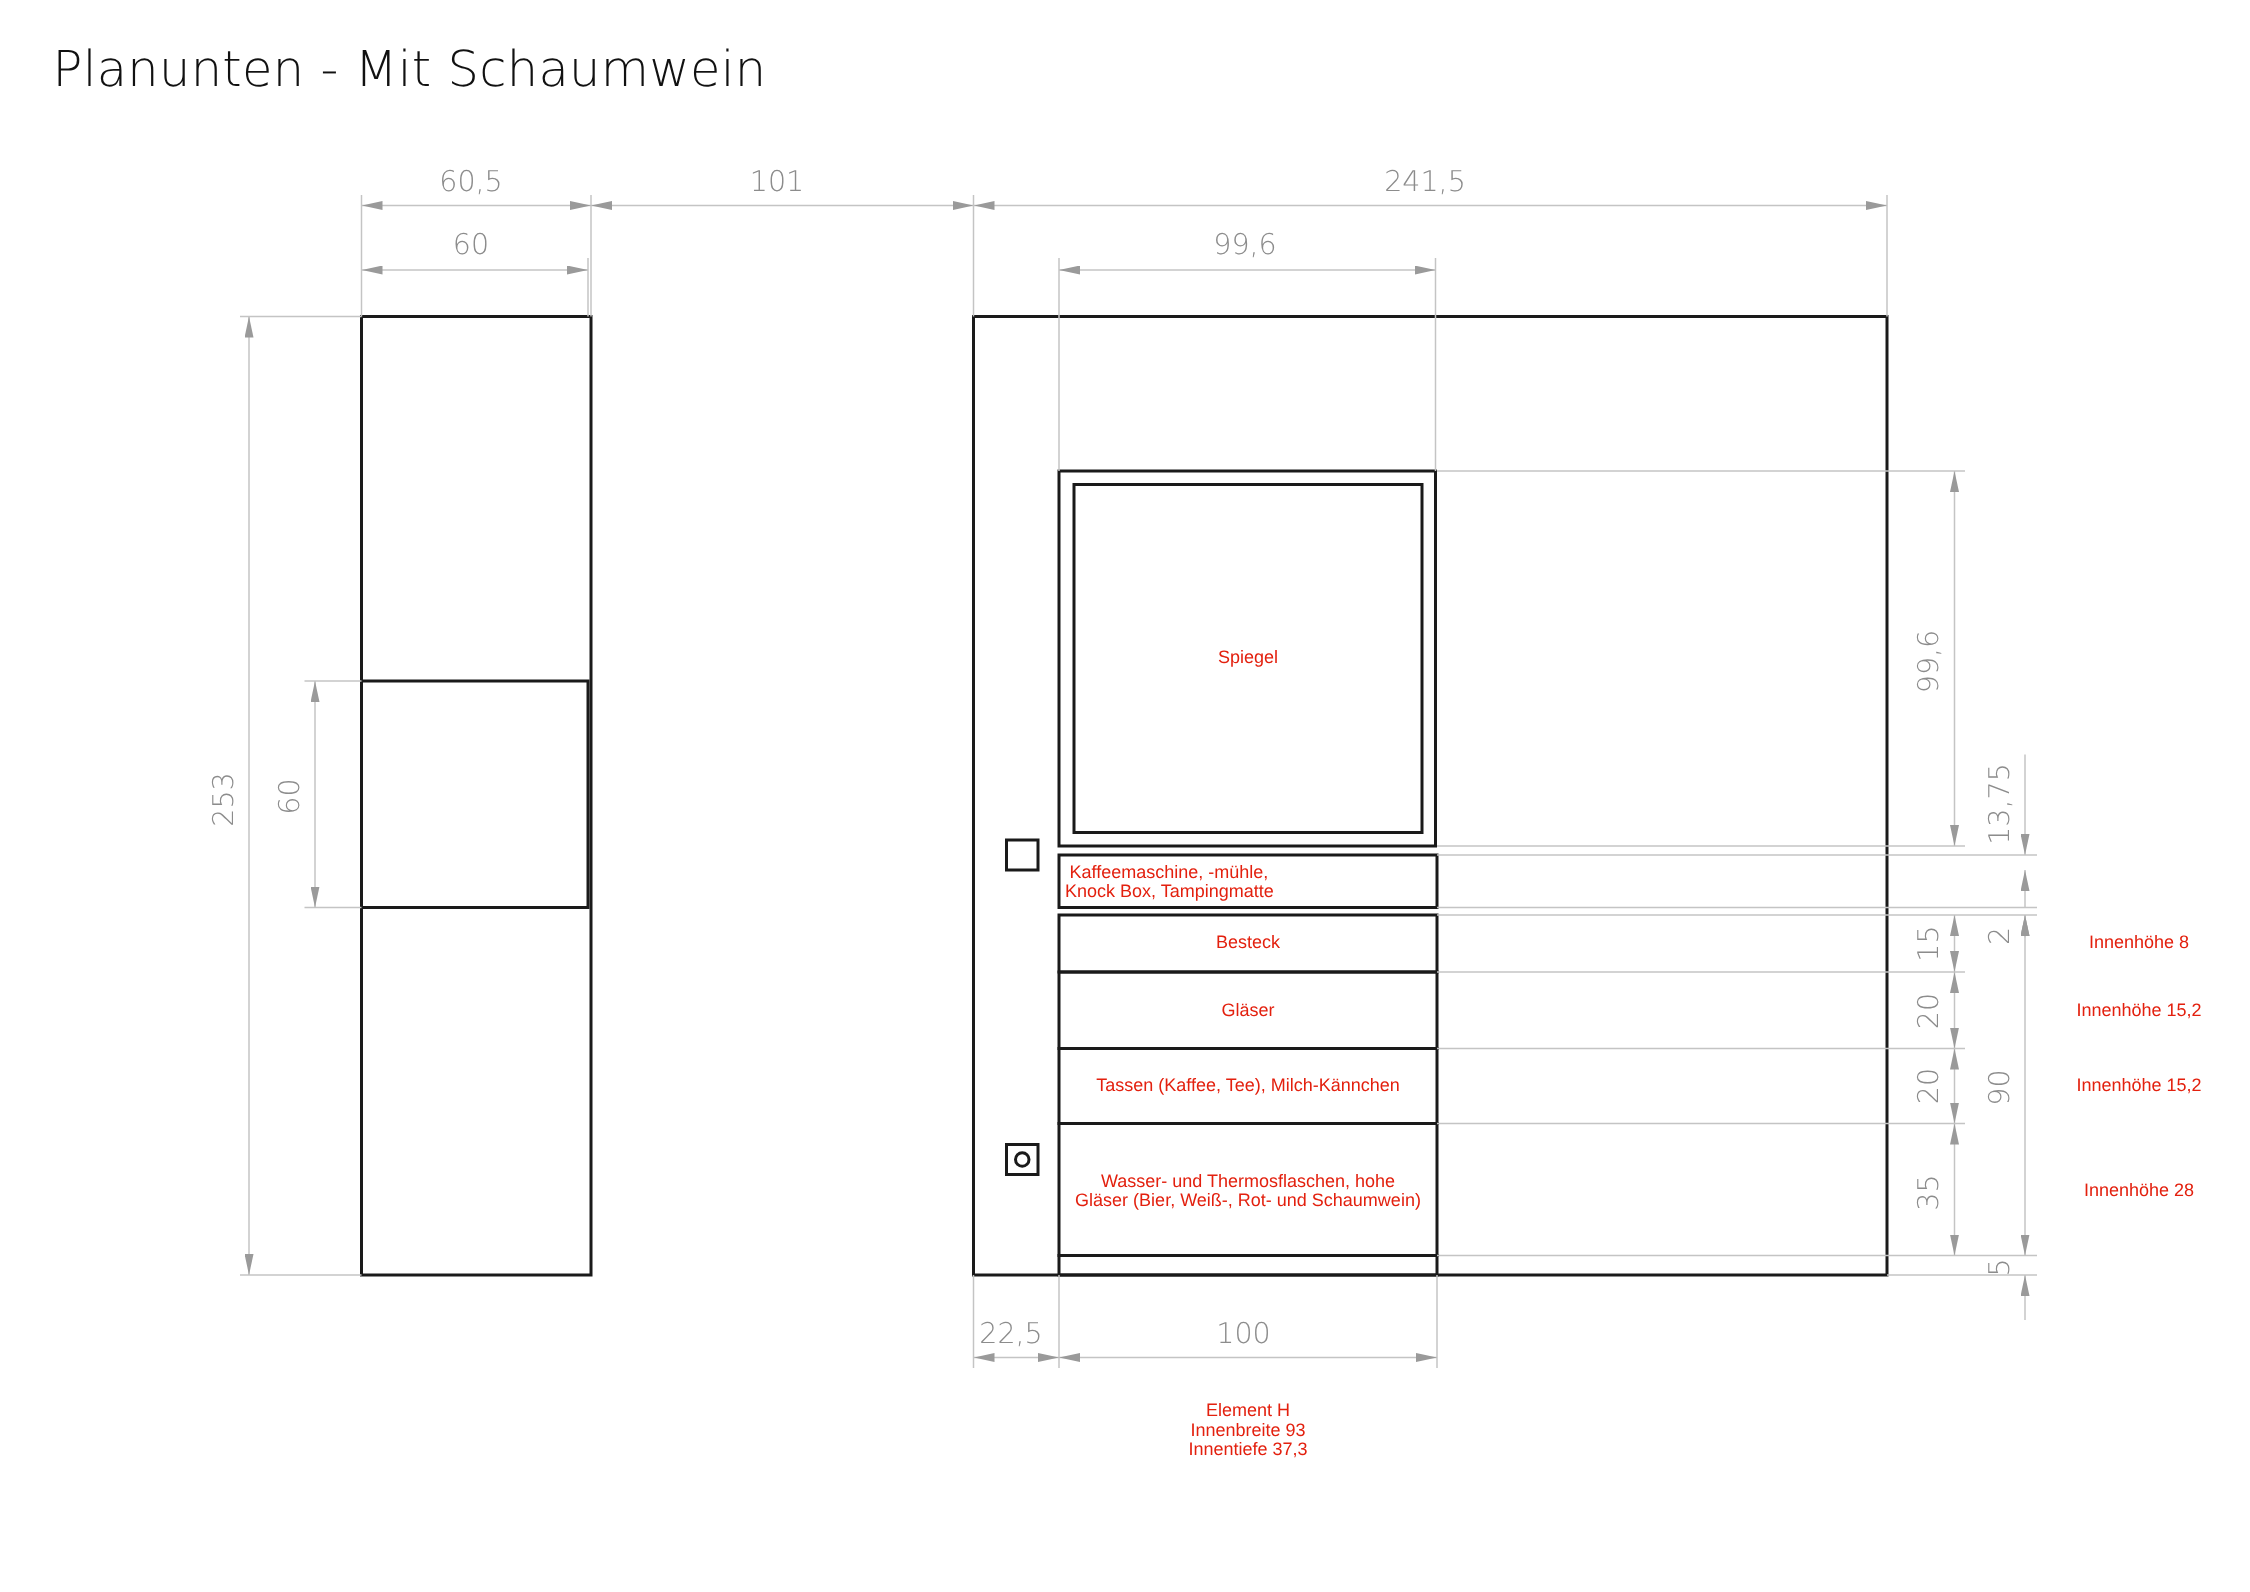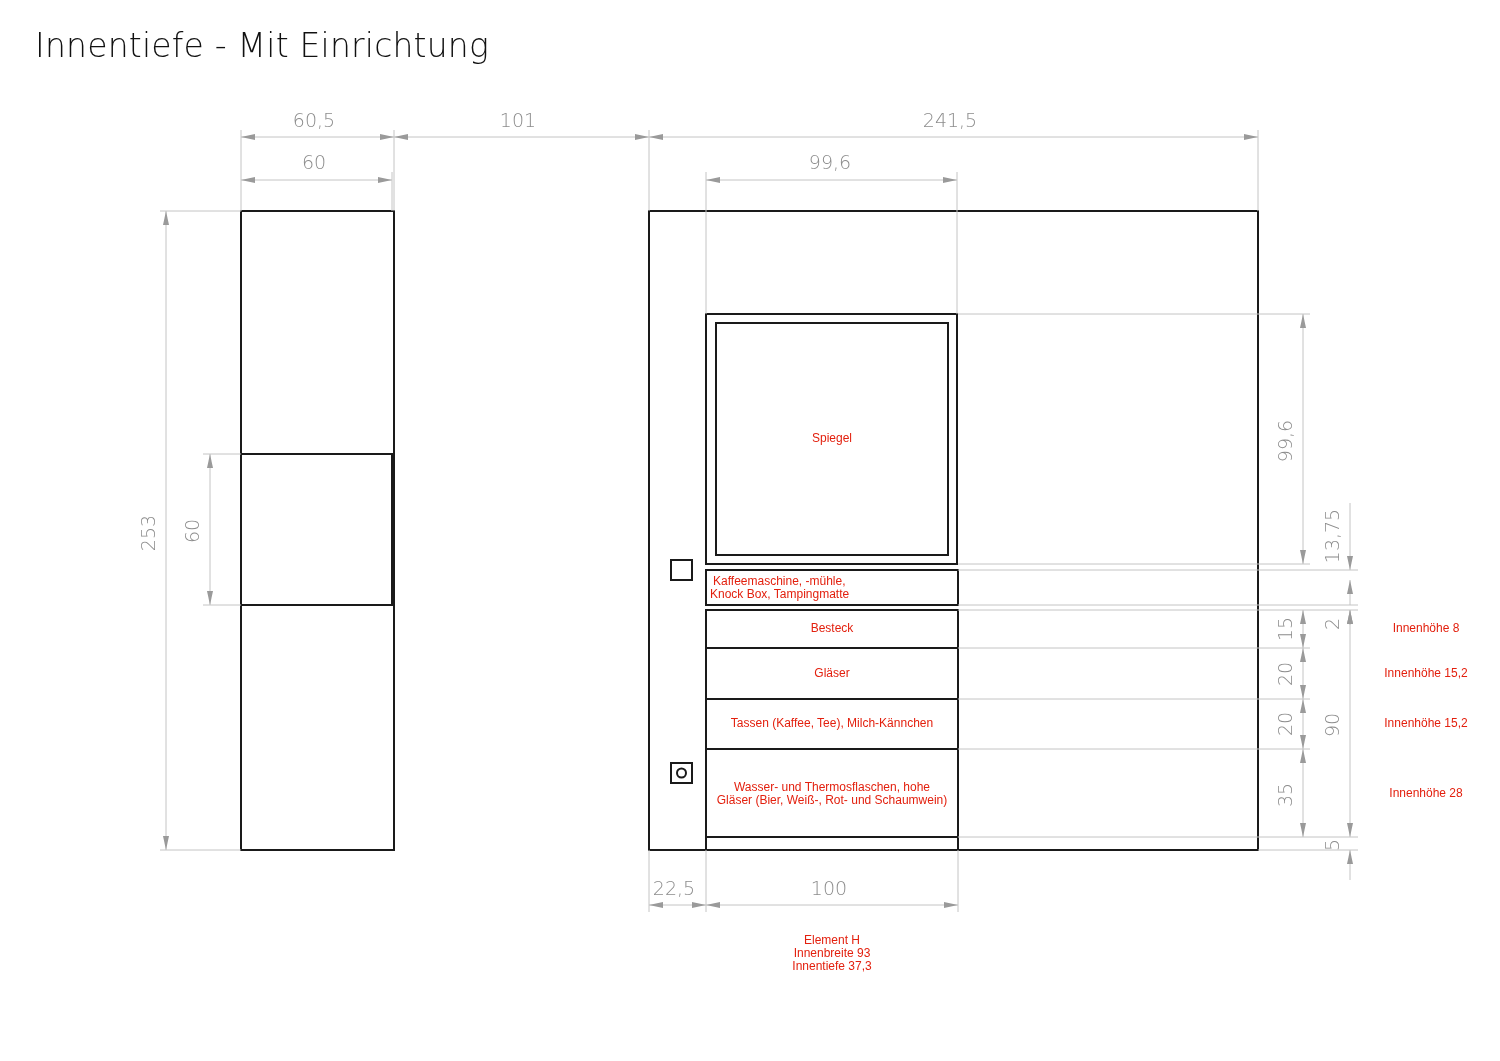--- a/index.html
+++ b/index.html
@@ -8,21 +8,21 @@
   .title { position: absolute; left: 35px; top: 26px; font-family: "DejaVu Sans", sans-serif; font-size: 33px; color: #111; letter-spacing: 0.2px; font-weight: 300; }
   .dim { font-family: "DejaVu Sans", sans-serif; font-size: 19px; fill: #8c8c8c; font-weight: 300; }
   .lbl { font-family: "Liberation Sans", sans-serif; font-size: 12px; fill: #e3200e; }
   .obj { fill: none; stroke: #1a1a1a; stroke-width: 2; }
   .dl { stroke: #c4c4c4; stroke-width: 1; fill: none; }
   .arr { fill: #9a9a9a; }
 </style>
 </head>
 <body>
 
-<div class="title">Innentiefe - Mit Einrichtung</div>
+<div class="title">Planunten - Mit Schaumwein</div>
 
 <svg id="drawing" viewBox="0 0 1500 1061" xmlns="http://www.w3.org/2000/svg">
   <defs>
     <marker id="ah" viewBox="0 0 14 6" refX="14" refY="3" markerWidth="14" markerHeight="6" orient="auto-start-reverse" markerUnits="userSpaceOnUse">
       <path d="M0,0 L14,3 L0,6 z" class="arr"></path>
     </marker>
   </defs>
 
   <g>
     <rect class="obj" x="241" y="211" width="153" height="639"></rect>

